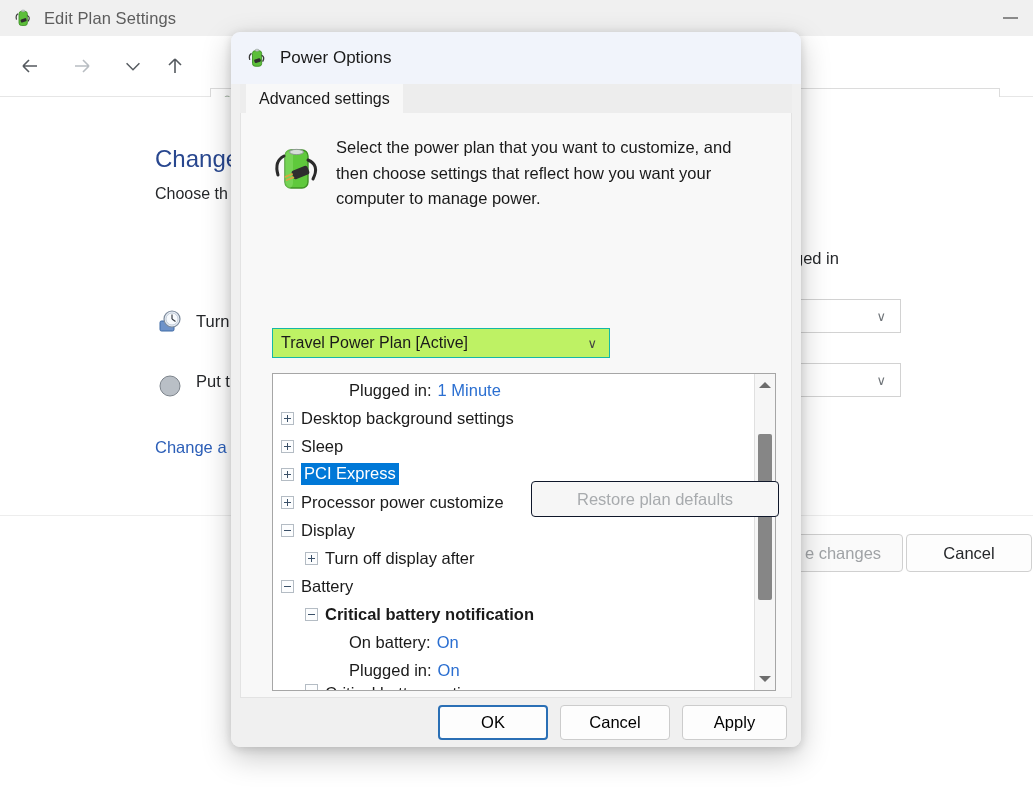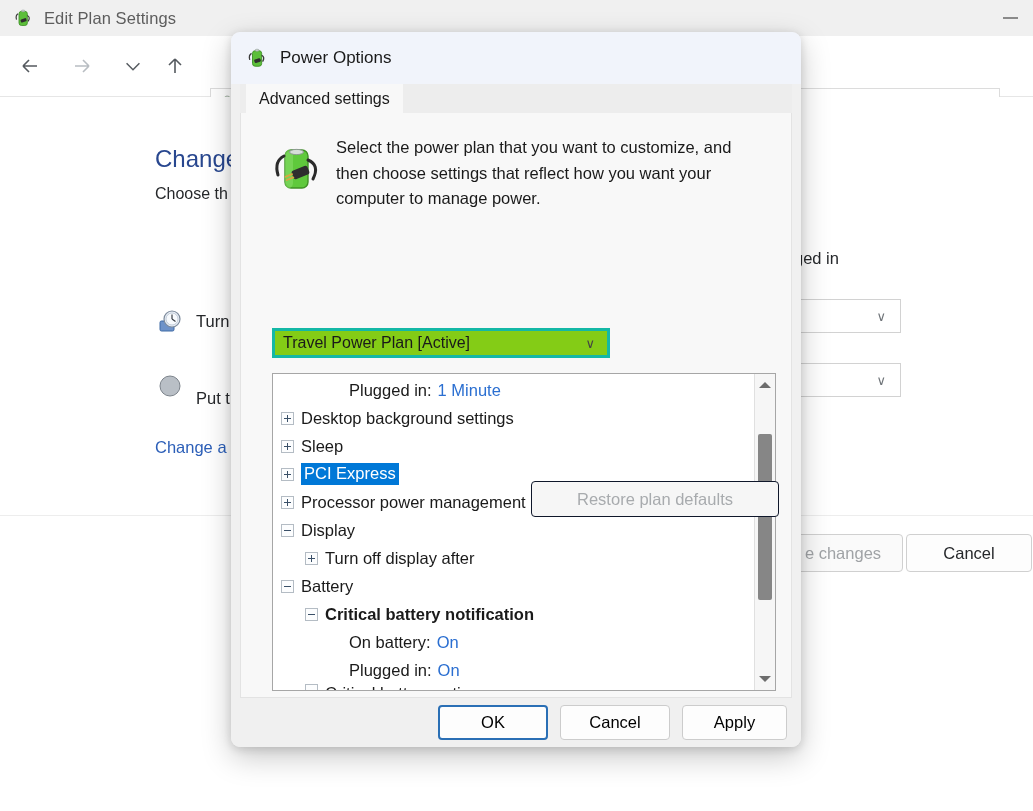--- a/index.html
+++ b/index.html
@@ -260,22 +260,22 @@
     width: 418px;
     font-size: 16.5px;
     line-height: 25.5px;
     color: #1a1a1a;
   }
 
   .plan-combo {
     position: absolute;
     left: 31px; top: 215px;
     width: 338px; height: 30px;
-    background: #84cc16;
-    border: 3px solid #14b8a6;
+    background: #bef264;
+    border: 1px solid #14b8a6;
     box-sizing: border-box;
     display: flex;
     align-items: center;
   }
   .plan-combo-text {
     margin-left: 8px;
     font-size: 16px;
     color: #1a1a1a;
     flex: 1;
   }
@@ -473,21 +473,21 @@
       </svg>
     </span>
     <span class="bg-row-text" style="left:196px; top:215px;">Turn</span>
 
     <span class="bg-row-icon" style="left:157px; top:276px;">
       <svg width="26" height="26" viewBox="0 0 26 26">
         <circle cx="13" cy="13" r="10" fill="#b9bfc6" stroke="#7d848c" stroke-width="1"></circle>
         <path d="M17 5.5A10 10 0 0 0 9 20.5 10 10 0 0 1 17 5.5z" fill="#5c646d"></path>
       </svg>
     </span>
-    <span class="bg-row-text" style="left:196px; top:292px;">Put t</span>
+    <span class="bg-row-text" style="left:196px; top:275px;">Put t</span>
 
     <span class="bg-right-label" style="left:794px; top:152px;">ged in</span>
 
     <div class="bg-combo" style="left:783px; top:202px; width:118px; height:34px;">
       <span class="chev">∨</span>
     </div>
     <div class="bg-combo" style="left:783px; top:266px; width:118px; height:34px;">
       <span class="chev">∨</span>
     </div>
 
@@ -563,21 +563,21 @@
             <div class="trow" style="padding-left: 8px;">
               <span class="expander plus"></span>
               <span class="lbl">Sleep</span>
             </div>
             <div class="trow selected" style="padding-left: 8px;">
               <span class="expander plus"></span>
               <span class="lbl">PCI Express</span>
             </div>
             <div class="trow" style="padding-left: 8px;">
               <span class="expander plus"></span>
-              <span class="lbl">Processor power management</span>
+              <span class="lbl">Processor power customize</span>
             </div>
             <div class="trow" style="padding-left: 8px;">
               <span class="expander minus"></span>
               <span class="lbl">Display</span>
             </div>
             <div class="trow" style="padding-left: 32px;">
               <span class="expander plus"></span>
               <span class="lbl">Turn off display after</span>
             </div>
             <div class="trow" style="padding-left: 8px;">

